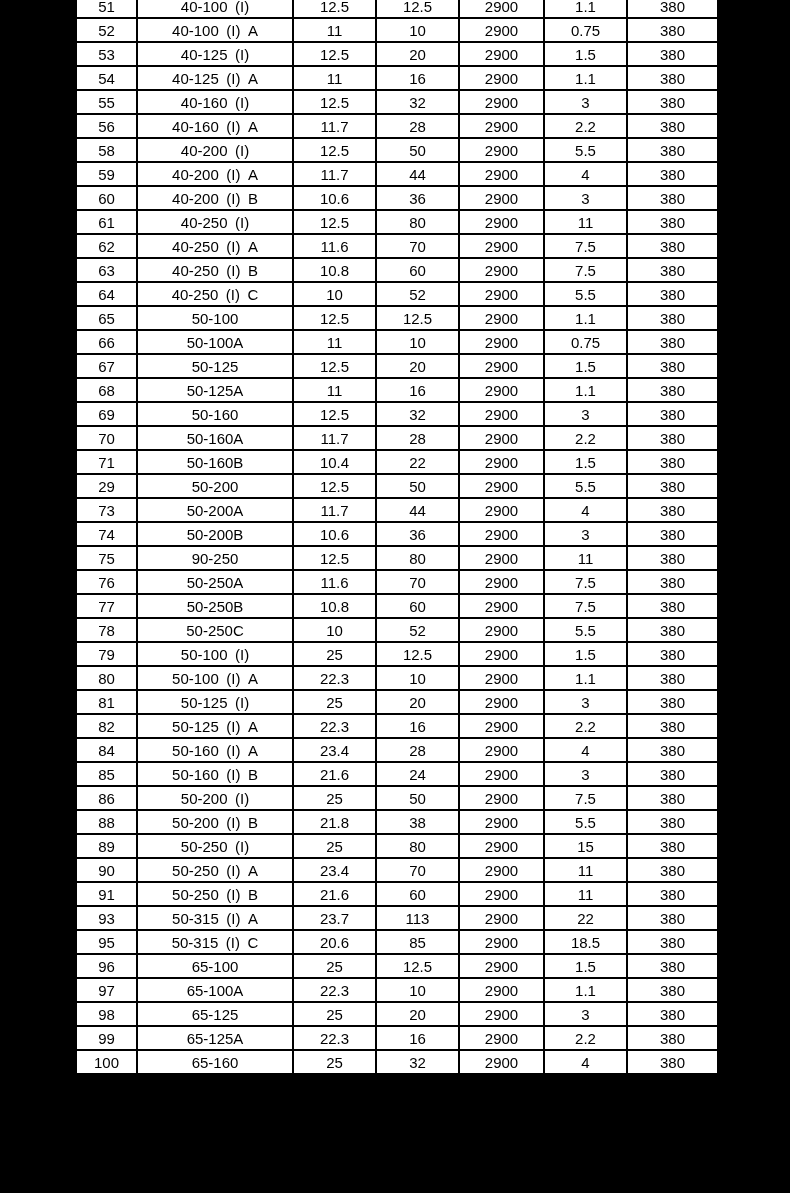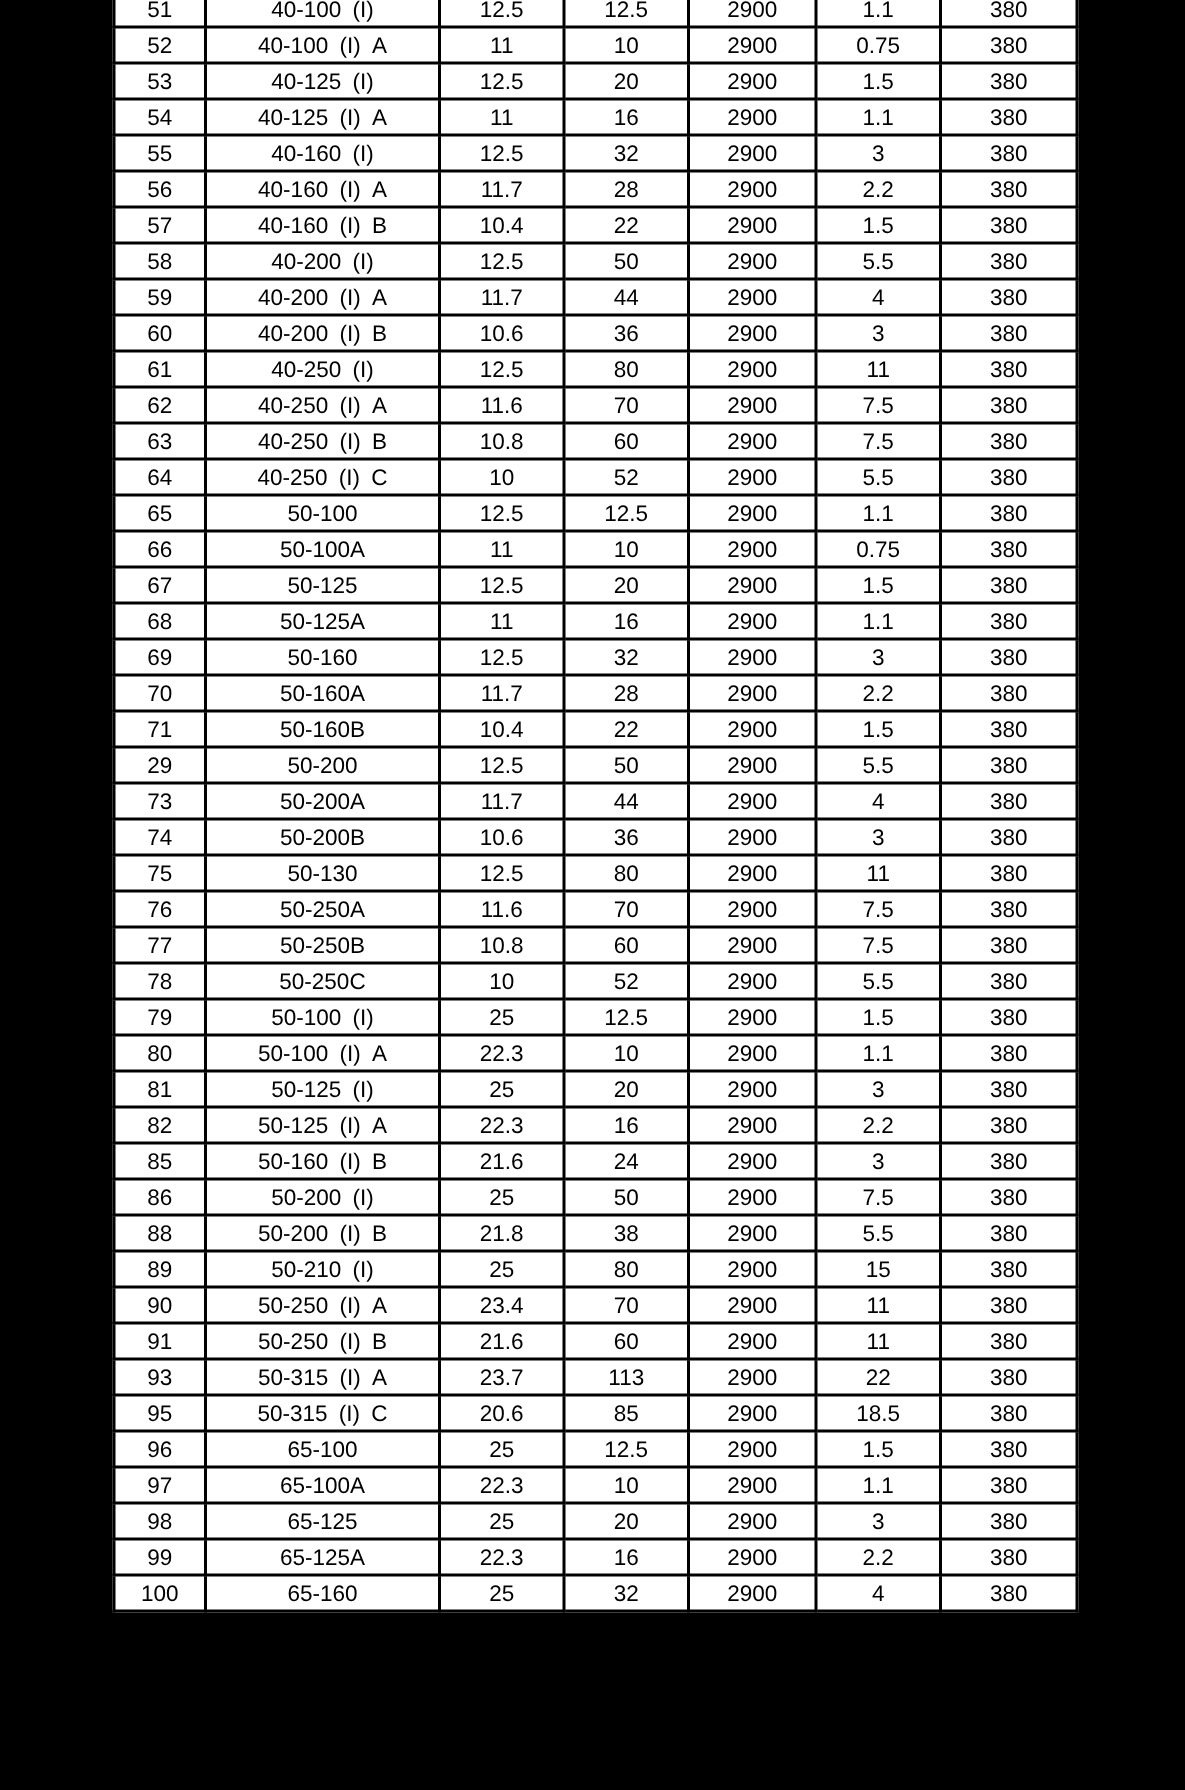--- a/index.html
+++ b/index.html
@@ -101,29 +101,20 @@
         <tr>
           <td>56</td>
           <td>40-160 (I) A</td>
           <td>11.7</td>
           <td>28</td>
           <td>2900</td>
           <td>2.2</td>
           <td>380</td>
         </tr>
         <tr>
-          <td>57</td>
-          <td>40-160 (I) B</td>
-          <td>10.4</td>
-          <td>22</td>
-          <td>2900</td>
-          <td>1.5</td>
-          <td>380</td>
-        </tr>
-        <tr>
           <td>58</td>
           <td>40-200 (I)</td>
           <td>12.5</td>
           <td>50</td>
           <td>2900</td>
           <td>5.5</td>
           <td>380</td>
         </tr>
         <tr>
           <td>59</td>
@@ -264,21 +255,21 @@
           <td>74</td>
           <td>50-200B</td>
           <td>10.6</td>
           <td>36</td>
           <td>2900</td>
           <td>3</td>
           <td>380</td>
         </tr>
         <tr>
           <td>75</td>
-          <td>50-130</td>
+          <td>90-250</td>
           <td>12.5</td>
           <td>80</td>
           <td>2900</td>
           <td>11</td>
           <td>380</td>
         </tr>
         <tr>
           <td>76</td>
           <td>50-250A</td>
           <td>11.6</td>
@@ -335,20 +326,29 @@
         <tr>
           <td>82</td>
           <td>50-125 (I) A</td>
           <td>22.3</td>
           <td>16</td>
           <td>2900</td>
           <td>2.2</td>
           <td>380</td>
         </tr>
         <tr>
+          <td>84</td>
+          <td>50-160 (I) A</td>
+          <td>23.4</td>
+          <td>28</td>
+          <td>2900</td>
+          <td>4</td>
+          <td>380</td>
+        </tr>
+        <tr>
           <td>85</td>
           <td>50-160 (I) B</td>
           <td>21.6</td>
           <td>24</td>
           <td>2900</td>
           <td>3</td>
           <td>380</td>
         </tr>
         <tr>
           <td>86</td>
@@ -363,21 +363,21 @@
           <td>88</td>
           <td>50-200 (I) B</td>
           <td>21.8</td>
           <td>38</td>
           <td>2900</td>
           <td>5.5</td>
           <td>380</td>
         </tr>
         <tr>
           <td>89</td>
-          <td>50-210 (I)</td>
+          <td>50-250 (I)</td>
           <td>25</td>
           <td>80</td>
           <td>2900</td>
           <td>15</td>
           <td>380</td>
         </tr>
         <tr>
           <td>90</td>
           <td>50-250 (I) A</td>
           <td>23.4</td>

